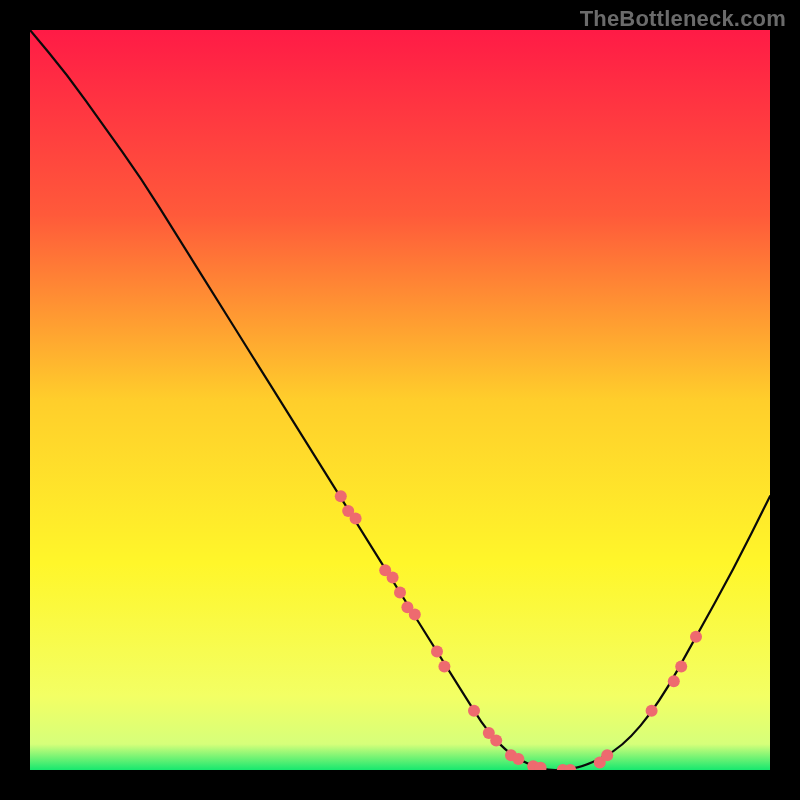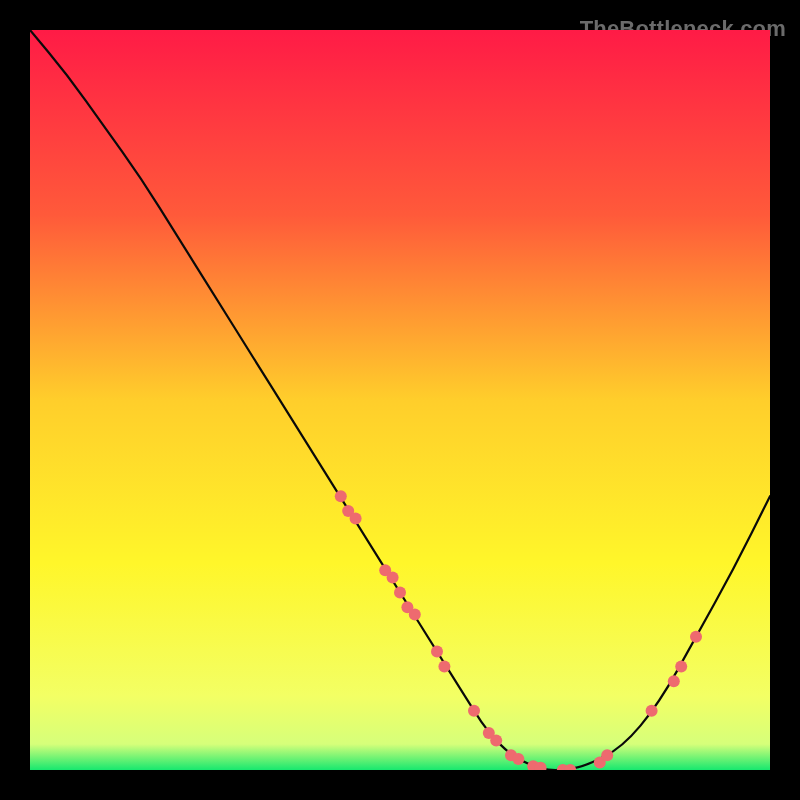--- a/index.html
+++ b/index.html
@@ -11,21 +11,21 @@
     overflow: hidden;
   }
   .outer {
     position: relative;
     width: 800px;
     height: 800px;
     background: #000000;
   }
   .watermark {
     position: absolute;
-    top: 16px;
+    top: 6px;
     right: 14px;
     font-family: Arial, Helvetica, sans-serif;
     font-size: 22px;
     font-weight: 600;
     color: #6b6b6b;
     letter-spacing: 0.2px;
     user-select: none;
   }
   .plot {
     position: absolute;

